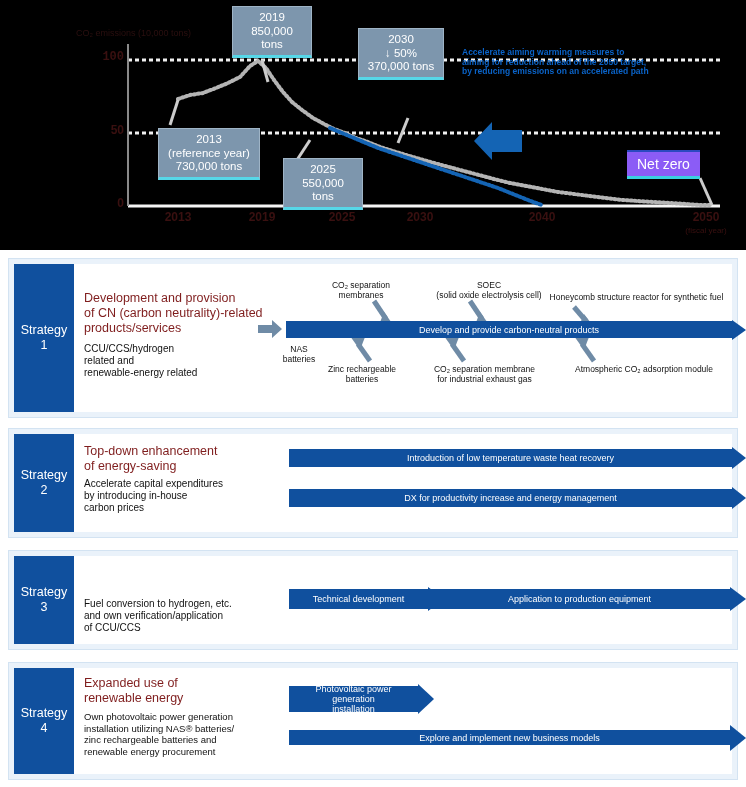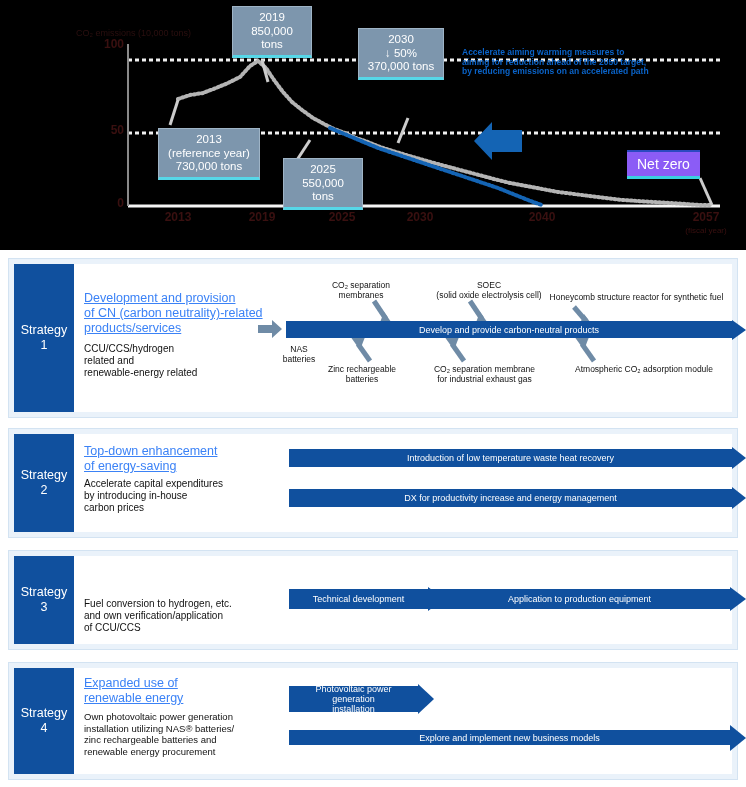--- a/index.html
+++ b/index.html
@@ -93,25 +93,24 @@
     align-items:center; justify-content:center;
     font-size:12.5px; line-height:15px;
     text-align:center;
   }
   .strategy-body {
     flex:1 1 auto; background:#ffffff; position:relative;
     padding:0;
   }
   .s-title {
     position:absolute;
-    color:#3b82f6;
+    color:#7f1d1d;
     font-size:12.5px;
     line-height:15px;
     font-weight:normal;
-    text-decoration:underline;
   }
   .s-sub {
     position:absolute;
     color:#111111;
     font-size:10px;
     line-height:12px;
   }
   .s-note {
     position:absolute;
     color:#111111;
@@ -163,30 +162,30 @@
     <path d="M178,100 L170,125" stroke="#cccccc" stroke-width="3" fill="none"></path>
     <path d="M310,140 L297,160" stroke="#cccccc" stroke-width="3" fill="none"></path>
     <path d="M398,143 L408,118" stroke="#cccccc" stroke-width="3" fill="none"></path>
     <path d="M712,205 L700,178" stroke="#cccccc" stroke-width="3" fill="none"></path>
 
     <polygon points="492,122 492,130 522,130 522,152 492,152 492,160 474,141" fill="#1464b4"></polygon>
   </svg>
 
   <div class="axis-label" style="left:76px; top:28px;">CO₂ emissions (10,000 tons)</div>
 
-  <div class="ytick" style="left:90px; top:37px;">100</div>
+  <div class="ytick" style="left:90px; top:50px;font-family:Liberation Mono, monospace;">100</div>
   <div class="ytick" style="left:90px; top:123px;">50</div>
   <div class="ytick" style="left:90px; top:196px;">0</div>
 
   <div class="xtick" style="left:148px; top:210px;">2013</div>
   <div class="xtick" style="left:232px; top:210px;">2019</div>
   <div class="xtick" style="left:312px; top:210px;">2025</div>
   <div class="xtick" style="left:390px; top:210px;">2030</div>
   <div class="xtick" style="left:512px; top:210px;">2040</div>
-  <div class="xtick" style="left:676px; top:210px;">2057</div>
+  <div class="xtick" style="left:676px; top:210px;">2050</div>
   <div class="xtick-sub" style="left:676px; top:226px;">(fiscal year)</div>
 
   <div class="callout" style="left:232px; top:6px; width:80px;">
     <span class="big">2019</span>
     <span class="big">850,000 tons</span>
   </div>
 
   <div class="callout" style="left:358px; top:28px; width:86px;">
     <span class="big">2030</span>
     <span class="big">↓ 50%</span>

